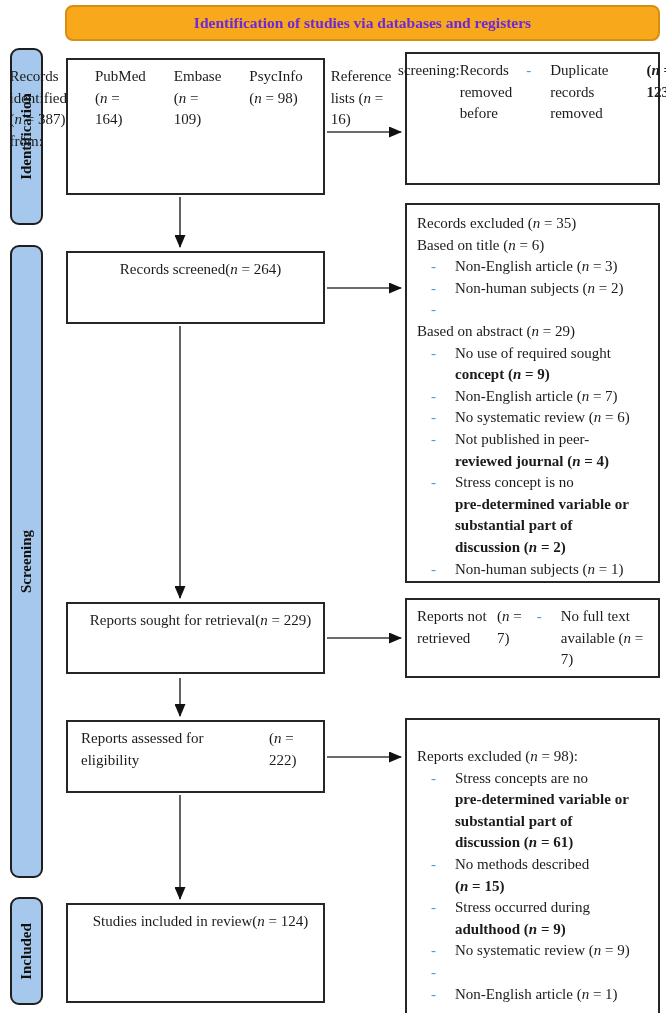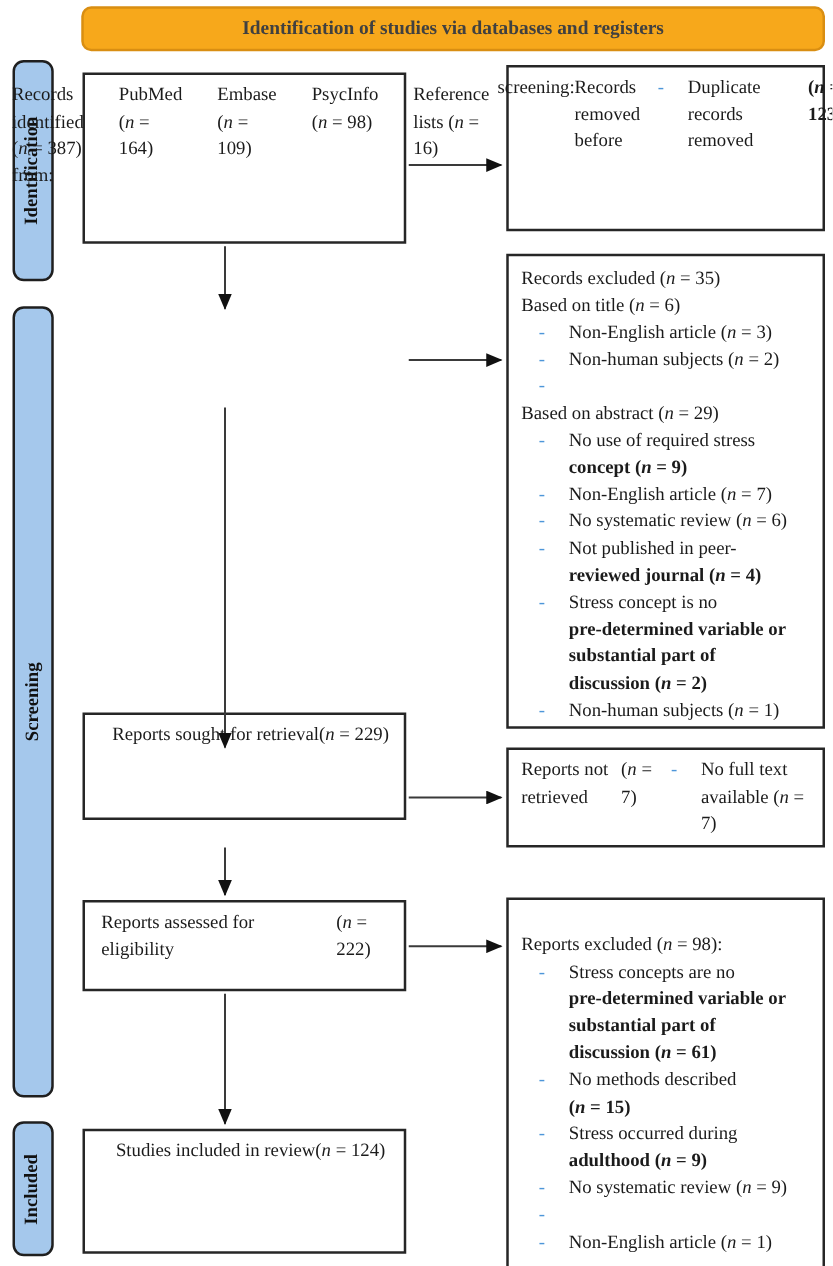--- a/index.html
+++ b/index.html
@@ -7,21 +7,21 @@
     position:relative;width:666px;height:1013px;background:#ffffff;
     font-family:"Liberation Serif","DejaVu Serif",serif;color:var(--text,#1b1b1b);
     overflow:hidden;
   }
   
   .banner{
     position:absolute;left:65px;top:5px;width:595px;height:36px;
     background:var(--banner-bg,#F7A81B);border:2px solid var(--banner-border,#D98E12);
     border-radius:8px;box-sizing:border-box;
     display:flex;align-items:center;justify-content:center;
-    font-weight:bold;font-size:15.5px;color:#404040;
+    font-weight:bold;font-size:15.5px;color:#6d28d9;
   }
   
   .pill{
     position:absolute;left:10px;width:33px;
     background:var(--sidebar-bg,#A5C8EC);border:2px solid var(--sidebar-border,#1f1f1f);
     border-radius:9px;box-sizing:border-box;
     display:flex;align-items:center;justify-content:center;
   }
   .pill .vlabel{
     transform:rotate(-90deg);white-space:nowrap;
@@ -34,21 +34,21 @@
   .box{
     position:absolute;background:#ffffff;border:2px solid var(--box-border,#262626);
     box-sizing:border-box;font-size:15px;line-height:1.44;
     padding:6px 3px 6px 10px;
   }
   .box.center{display:flex;flex-direction:row;justify-content:center;}
   .col-left{left:66px;width:259px;}
   .col-right{left:405px;width:255px;}
   #box-records-identified{top:58px;height:137px;padding-left:13px;}
   #box-records-screened{top:251px;height:73px;padding-left:13px;}
-  #box-reports-sought{top:570px;height:86px;padding-left:13px;}
+  #box-reports-sought{top:602px;height:72px;padding-left:13px;}
   #box-reports-assessed{top:720px;height:73px;padding-left:13px;gap:20px;}
   #box-studies-included{top:903px;height:100px;padding-left:13px;}
   #box-records-removed{top:52px;height:133px;}
   #box-records-excluded{top:203px;height:380px;padding-top:8px;}
   #box-reports-not-retrieved{top:598px;height:80px;}
   #box-reports-excluded{top:718px;height:323px;padding-top:26px;}
   
   .line{min-height:1em;}
   .line.indent{padding-left:28px;}
   .line.cont{padding-left:38px;font-weight:bold;}
@@ -80,20 +80,24 @@
     <span class="vlabel">Included</span>
   </div>
 
   <div class="box col-left center" id="box-records-identified">
       <div class="line">Records identified (<i>n</i> = 387) from:</div>
       <div class="line indent">PubMed (<i>n</i> = 164)</div>
       <div class="line indent">Embase (<i>n</i> = 109)</div>
       <div class="line indent">PsycInfo (<i>n</i> = 98)</div>
       <div class="line indent">Reference lists (<i>n</i> = 16)</div>
     </div>
+  <div class="box col-left center" id="box-records-screened">
+      <div class="line">Records screened</div>
+      <div class="line">(<i>n</i> = 264)</div>
+    </div>
   <div class="box col-left center" id="box-reports-sought">
       <div class="line">Reports sought for retrieval</div>
       <div class="line">(<i>n</i> = 229)</div>
     </div>
   <div class="box col-left center" id="box-reports-assessed">
       <div class="line">Reports assessed for eligibility</div>
       <div class="line">(<i>n</i> = 222)</div>
     </div>
   <div class="box col-left center" id="box-studies-included">
       <div class="line">Studies included in review</div>
@@ -119,21 +123,21 @@
       <div class="line bullet">
         <span class="dash">-</span>
         <span class="btext">Non-human subjects (<i>n</i> = 2)</span>
       </div>
       <div class="line bullet">
         <span class="dash">-</span>
       </div>
       <div class="line">Based on abstract (<i>n</i> = 29)</div>
       <div class="line bullet">
         <span class="dash">-</span>
-        <span class="btext">No use of required stress</span>
+        <span class="btext">No use of required sought</span>
       </div>
       <div class="line cont">concept (<i>n</i> = 9)</div>
       <div class="line bullet">
         <span class="dash">-</span>
         <span class="btext">Non-English article (<i>n</i> = 7)</span>
       </div>
       <div class="line bullet">
         <span class="dash">-</span>
         <span class="btext">No systematic review (<i>n</i> = 6)</span>
       </div>

